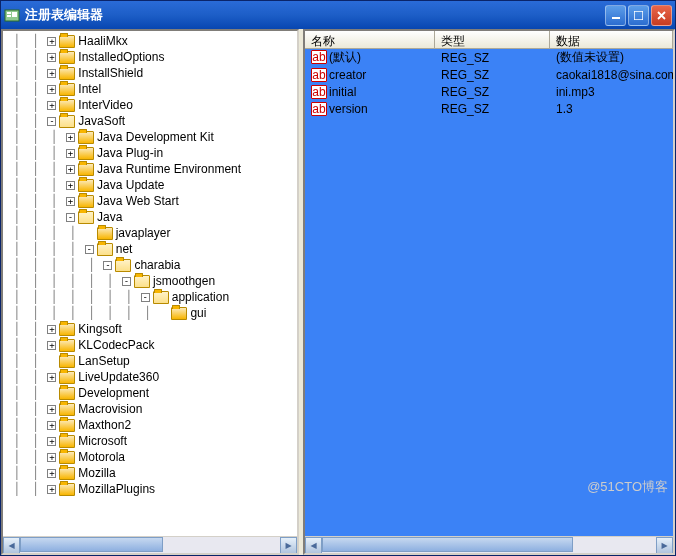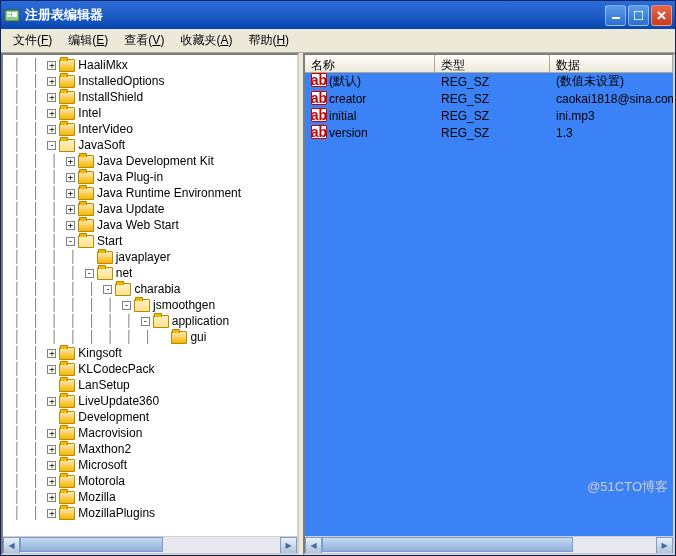--- a/index.html
+++ b/index.html
@@ -26,21 +26,21 @@
 .fld.open{background:linear-gradient(to bottom,#fff2c8,#fce08a)}
 .label{color:#000}
 .splitter{width:4px;background:#ece9d8;cursor:col-resize}
 .list-pane{flex:1;border:2px inset #d4d0c8;background:#3b82f6;display:flex;flex-direction:column;overflow:hidden}
 .list-header{display:flex;height:18px;background:#ece9d8;border-bottom:1px solid #aca899}
 .col-h{padding:2px 6px;border-right:1px solid #aca899;background:linear-gradient(to bottom,#fff,#ece9d8)}
 .list-body{flex:1;overflow:auto}
 .row{display:flex;height:17px;align-items:center}
 .cell{padding:0 6px;overflow:hidden;white-space:nowrap}
 .val-icon{width:16px;height:14px;margin-right:2px;display:inline-flex;align-items:center;justify-content:center;background:#fff;border:1px solid #c00;border-radius:1px}
-.val-icon span{color:#c00;font-size:14px;font-weight:bold;font-family:Arial}
+.val-icon span{color:#c00;font-size:12px;font-weight:normal;font-family:Arial}
 .statusbar{height:20px;background:#ece9d8;border-top:1px solid #aca899;padding:2px 4px;display:flex;align-items:center}
 .hscroll{height:17px;background:#ece9d8;display:flex;border-top:1px solid #d4d0c8}
 .sb-btn{width:17px;height:17px;background:linear-gradient(to bottom,#e6f0fa,#b0c4de);border:1px solid #7e9ec6;display:flex;align-items:center;justify-content:center;font-size:8px;color:#4a6a9a}
 .sb-track{flex:1;background:#e8e8f0}
 .sb-thumb{height:15px;background:linear-gradient(to bottom,#c6d8f0,#8eb0e0);border:1px solid #7e9ec6;margin-top:0}
 .watermark{position:absolute;right:8px;bottom:60px;color:#ccc;font-size:13px;pointer-events:none}
 .c1{width:130px}.c2{width:115px}.c3{flex:1}
 </style>
 </head>
 <body>
@@ -68,27 +68,20 @@
           </svg>
         </div>
       <div class="tb-btn tb-close">
           <svg width="9" height="9">
             <path d="M1 1 L8 8 M8 1 L1 8" stroke="#fff" stroke-width="1.8"></path>
           </svg>
         </div>
     </div>
   </div>
 
-  <div class="menubar">
-    <div class="menu-item"><span>文件</span>(<u>F</u>)</div>
-    <div class="menu-item"><span>编辑</span>(<u>E</u>)</div>
-    <div class="menu-item"><span>查看</span>(<u>V</u>)</div>
-    <div class="menu-item"><span>收藏夹</span>(<u>A</u>)</div>
-    <div class="menu-item"><span>帮助</span>(<u>H</u>)</div>
-  </div>
 
   <div class="content">
     <div class="tree-pane">
       <div class="tree" id="tree">
           <div class="node">
             <span class="lines"> │  │ </span>
             <span class="pm">+</span>
             <span class="fld"></span>
             <span class="label">HaaliMkx</span>
           </div>
@@ -149,21 +142,21 @@
           <div class="node">
             <span class="lines"> │  │  │ </span>
             <span class="pm">+</span>
             <span class="fld"></span>
             <span class="label">Java Web Start</span>
           </div>
           <div class="node">
             <span class="lines"> │  │  │ </span>
             <span class="pm">-</span>
             <span class="fld open"></span>
-            <span class="label">Start</span>
+            <span class="label">Java</span>
           </div>
           <div class="node">
             <span class="lines"> │  │  │  │ </span>
             <span style="width: 15px; display: inline-block;"></span>
             <span class="fld"></span>
             <span class="label">javaplayer</span>
           </div>
           <div class="node">
             <span class="lines"> │  │  │  │ </span>
             <span class="pm">-</span>

